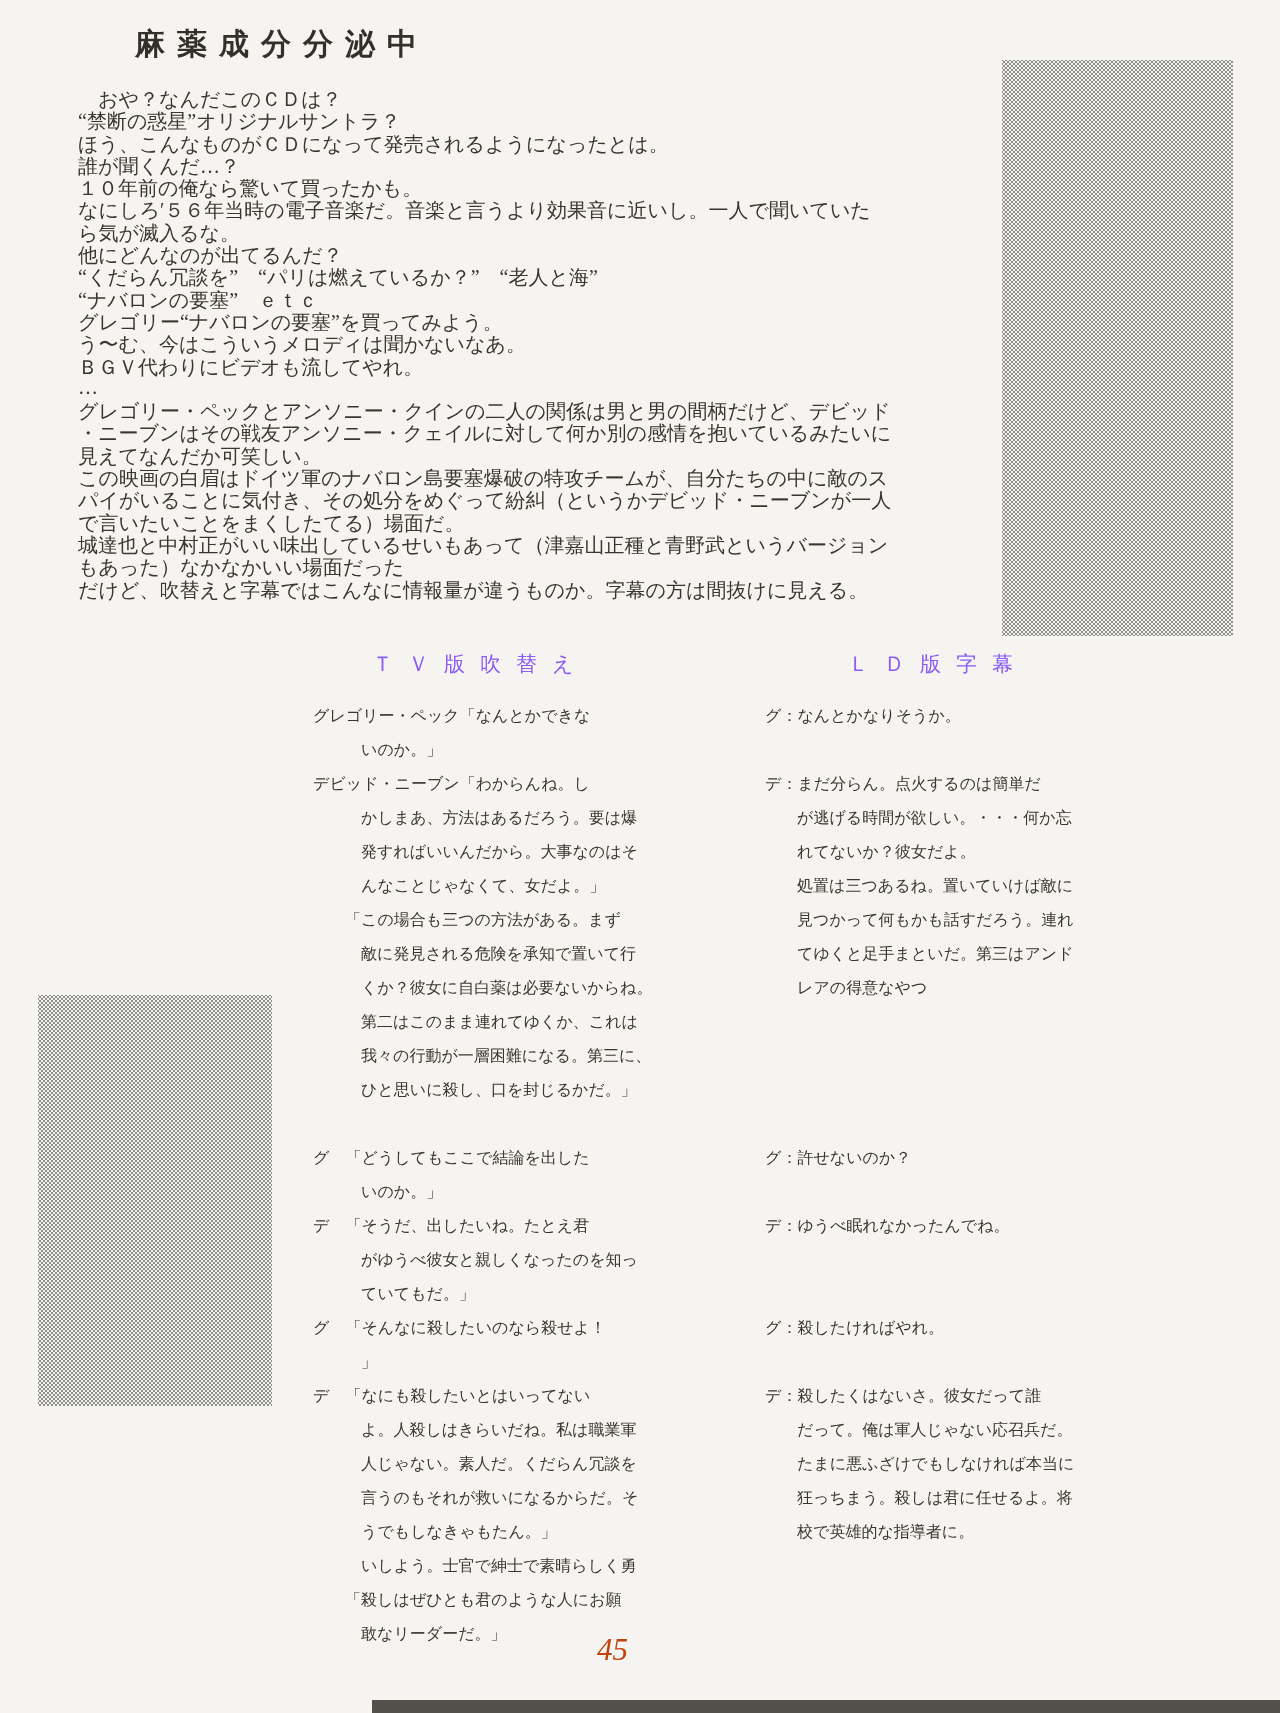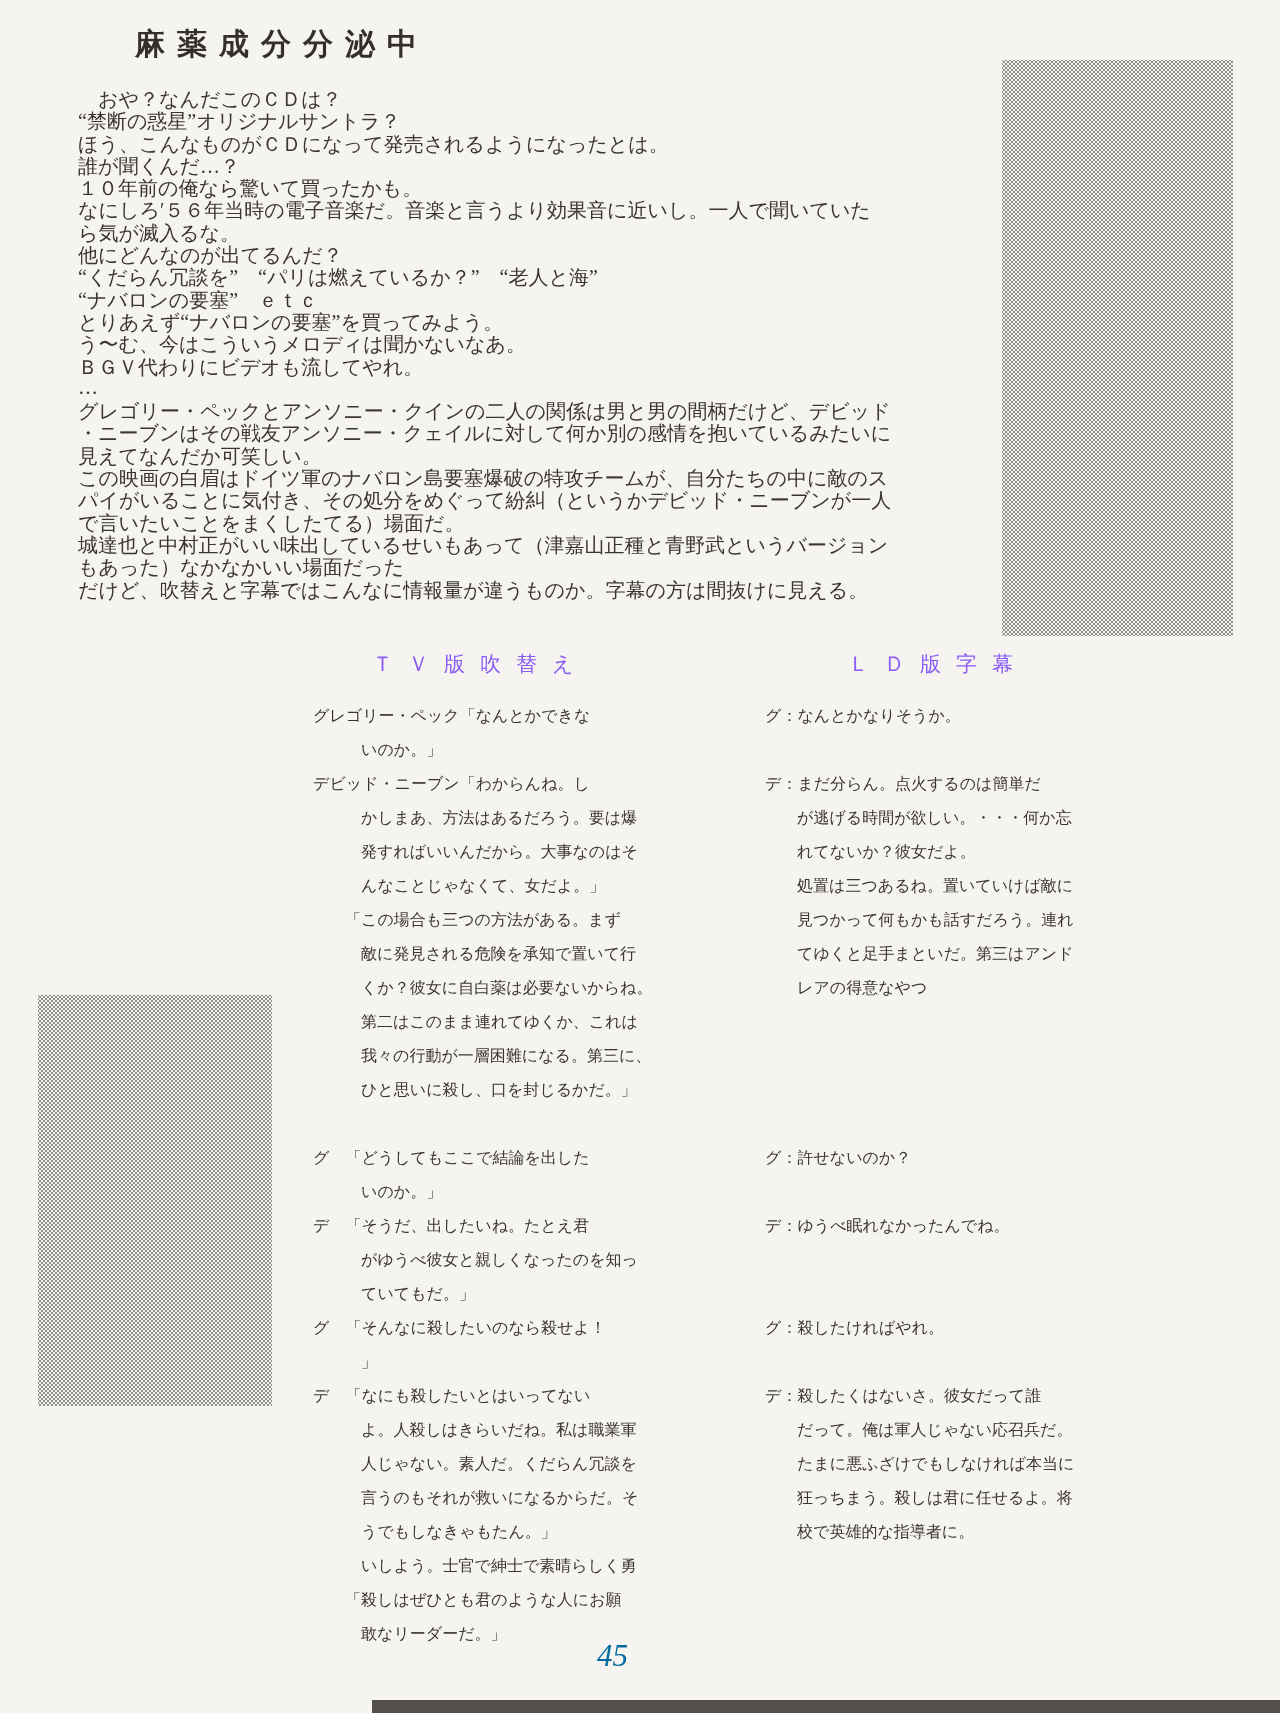--- a/index.html
+++ b/index.html
@@ -69,22 +69,21 @@
     background-position: 0 0, 2px 2px;
   }
   .halftone-right { left: 1002px; top: 60px;  width: 231px; height: 576px; }
   .halftone-left  { left: 38px;   top: 995px; width: 234px; height: 411px; }
   .page-number {
     position: absolute;
     left: 597px;
     top: 1632px;
     font-size: 31px;
     font-style: italic;
-    color: #0369a1;
-    margin-top: 6px;
+    color: #c2410c;
   }
   .bottom-bar {
     position: absolute;
     left: 372px;
     top: 1700px;
     width: 908px;
     height: 13px;
     background: #53504b;
   }
 </style>
@@ -102,21 +101,21 @@
       <div class="ln">　おや？なんだこのＣＤは？</div>
       <div class="ln">“禁断の惑星”オリジナルサントラ？</div>
       <div class="ln">ほう、こんなものがＣＤになって発売されるようになったとは。</div>
       <div class="ln">誰が聞くんだ…？</div>
       <div class="ln">１０年前の俺なら驚いて買ったかも。</div>
       <div class="ln">なにしろ′５６年当時の電子音楽だ。音楽と言うより効果音に近いし。一人で聞いていた</div>
       <div class="ln">ら気が滅入るな。</div>
       <div class="ln">他にどんなのが出てるんだ？</div>
       <div class="ln">“くだらん冗談を”　“パリは燃えているか？”　“老人と海”</div>
       <div class="ln">“ナバロンの要塞”　ｅｔｃ</div>
-      <div class="ln">とりあえず“ナバロンの要塞”を買ってみよう。</div>
+      <div class="ln">グレゴリー“ナバロンの要塞”を買ってみよう。</div>
       <div class="ln">う〜む、今はこういうメロディは聞かないなあ。</div>
       <div class="ln">ＢＧＶ代わりにビデオも流してやれ。</div>
       <div class="ln">…</div>
       <div class="ln">グレゴリー・ペックとアンソニー・クインの二人の関係は男と男の間柄だけど、デビッド</div>
       <div class="ln">・ニーブンはその戦友アンソニー・クェイルに対して何か別の感情を抱いているみたいに</div>
       <div class="ln">見えてなんだか可笑しい。</div>
       <div class="ln">この映画の白眉はドイツ軍のナバロン島要塞爆破の特攻チームが、自分たちの中に敵のス</div>
       <div class="ln">パイがいることに気付き、その処分をめぐって紛糾（というかデビッド・ニーブンが一人</div>
       <div class="ln">で言いたいことをまくしたてる）場面だ。</div>
       <div class="ln">城達也と中村正がいい味出しているせいもあって（津嘉山正種と青野武というバージョン</div>

